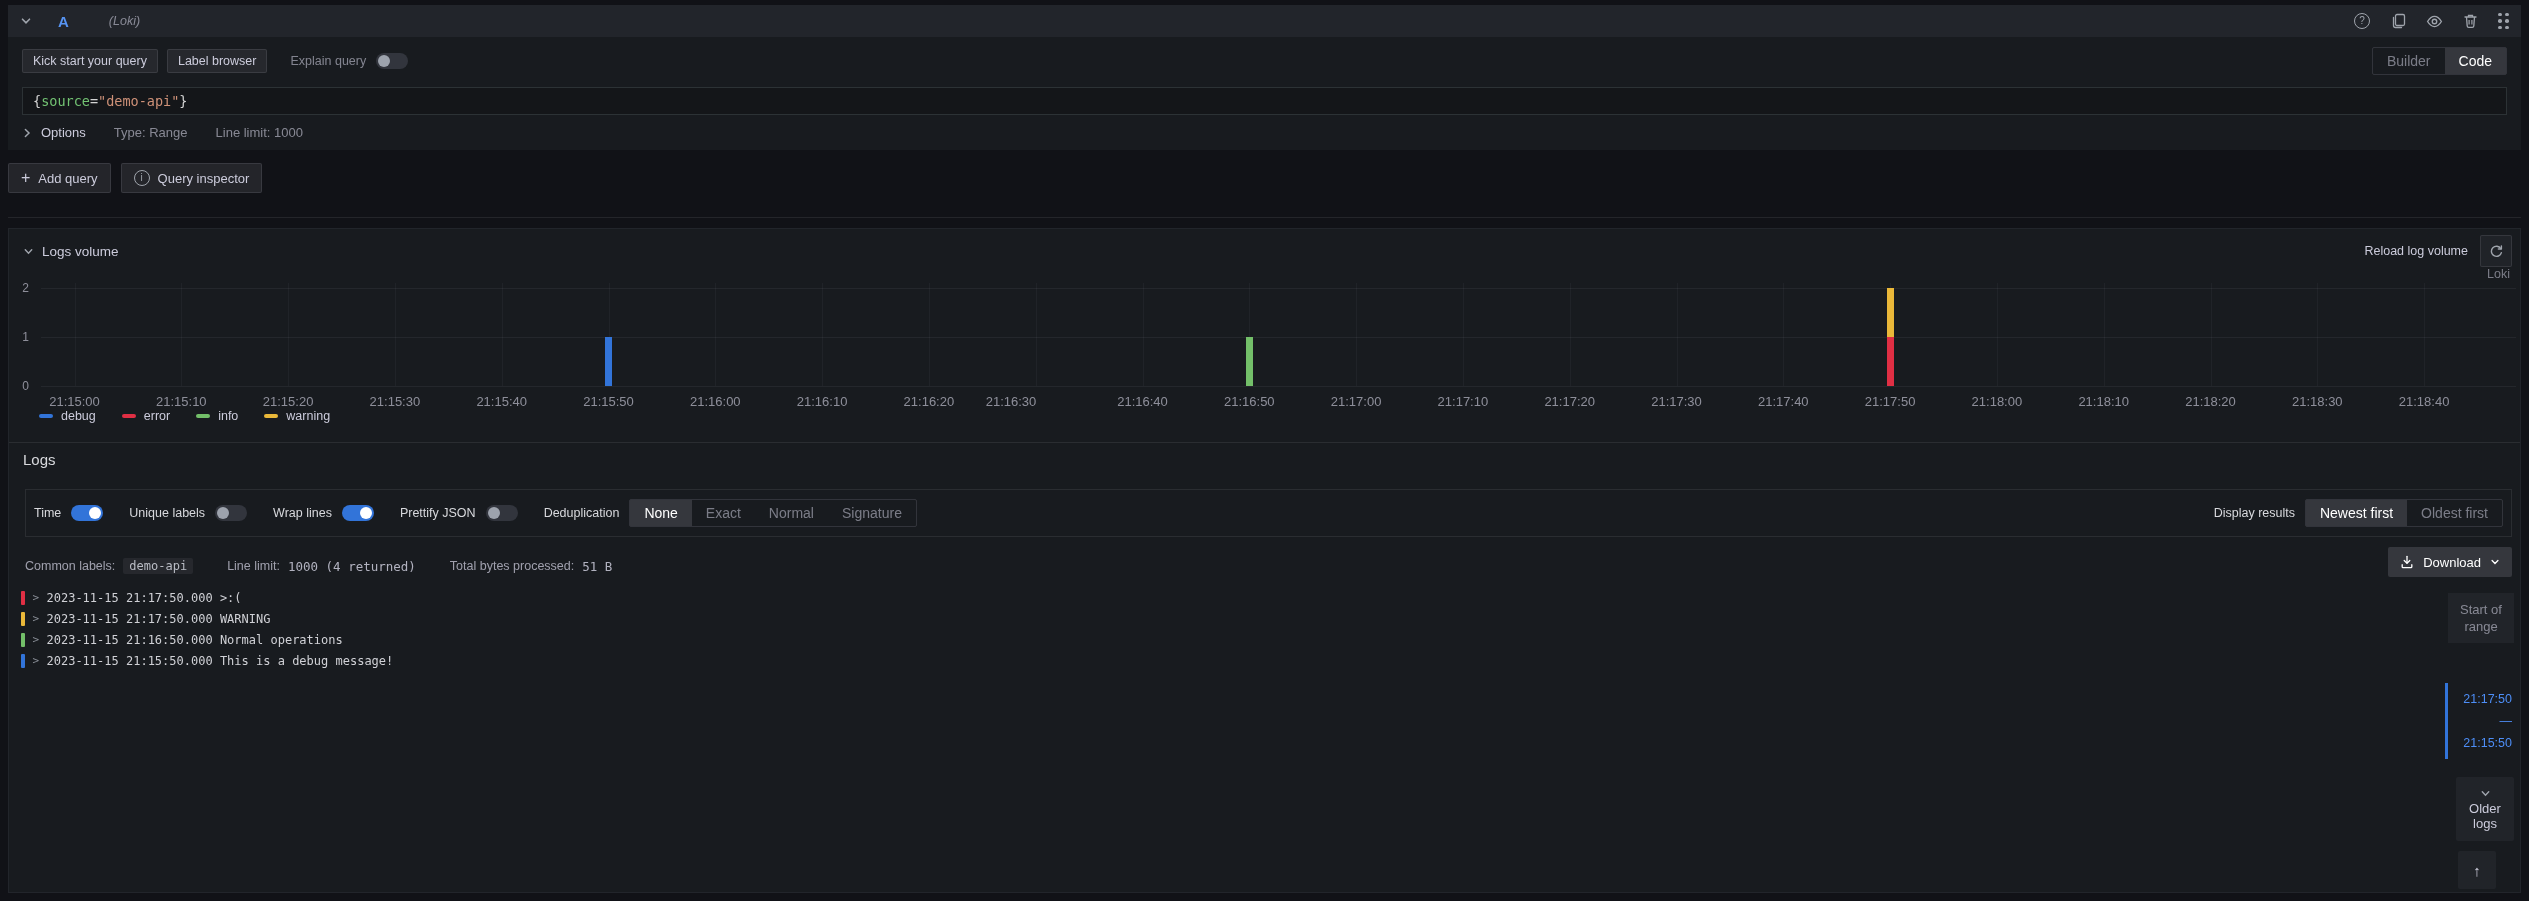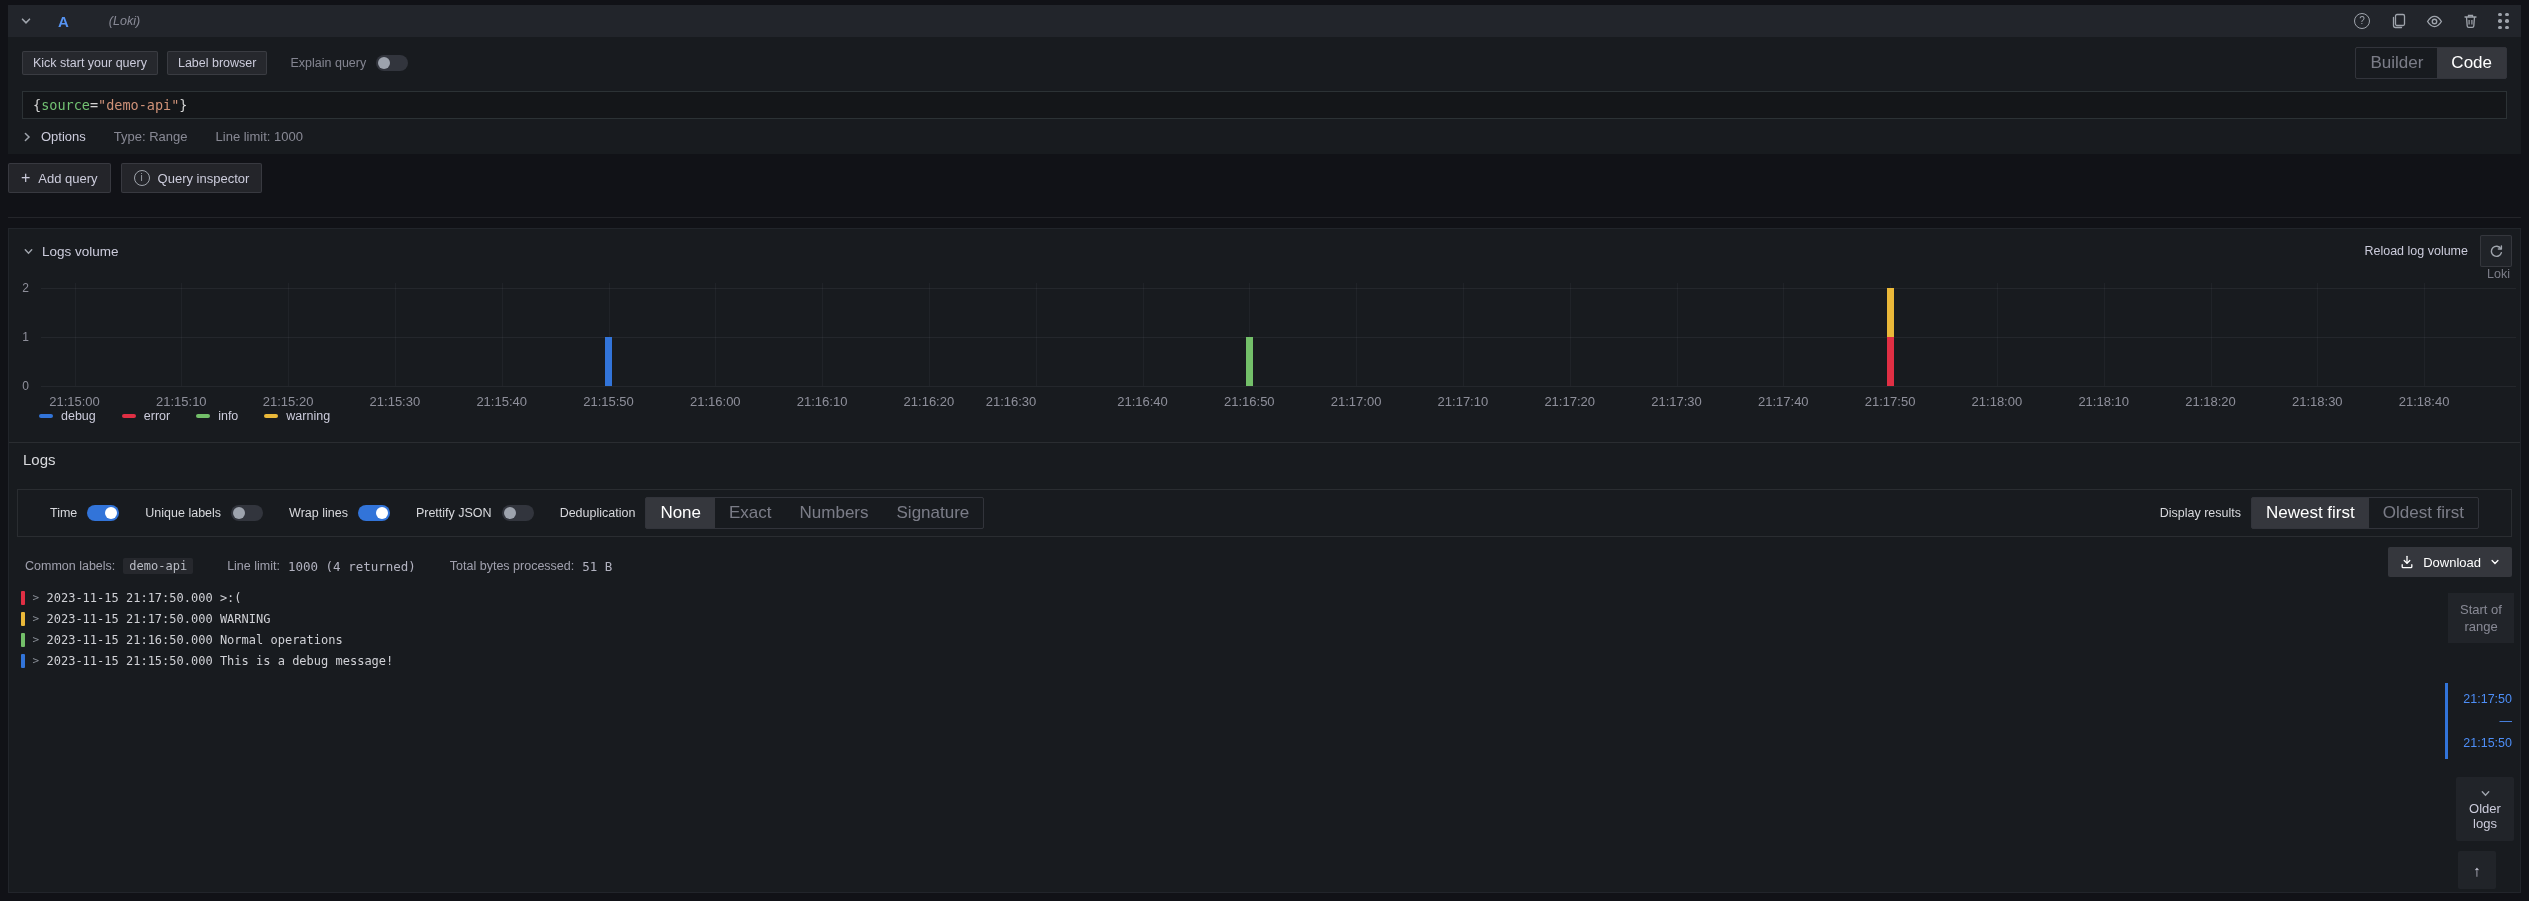--- a/index.html
+++ b/index.html
@@ -14,21 +14,21 @@
         font-size:10px;line-height:14px;text-align:center;color:#9fa4ac;display:inline-block;box-sizing:border-box;}
   .btn{display:inline-flex;align-items:center;gap:8px;background:rgba(204,204,220,0.08);
         border:1px solid rgba(204,204,220,0.12);border-radius:2px;color:#ccccdc;
         padding:0 10px;height:24px;font-size:12.5px;cursor:pointer;white-space:nowrap;}
   .btn.big{height:30px;font-size:13px;padding:0 12px;background:rgba(204,204,220,0.10);}
   .switch{width:32px;height:16px;border-radius:9px;background:#32353d;position:relative;cursor:pointer;flex:none;}
   .switch .knob{position:absolute;top:2px;left:2px;width:12px;height:12px;border-radius:50%;background:#9da3ad;}
   .switch.on{background:#3274d9;}
   .switch.on .knob{left:18px;background:#ffffff;}
   .seg-group{display:inline-flex;border:1px solid rgba(204,204,220,0.15);border-radius:2px;overflow:hidden;}
-  .seg{padding:5px 14px;font-size:17px;color:rgba(204,204,220,0.55);cursor:pointer;white-space:nowrap;}
+  .seg{padding:5px 14px;font-size:14px;color:rgba(204,204,220,0.55);cursor:pointer;white-space:nowrap;}
   .seg.active{background:rgba(204,204,220,0.16);color:#ffffff;font-weight:500;}
 
   
   .qpanel{position:absolute;left:8px;right:8px;top:5px;}
   .qheader{height:32px;background:#22252b;display:flex;align-items:center;padding:0 12px;gap:12px;}
   .refid{color:#5794f2;font-weight:bold;font-size:15px;margin-left:14px;}
   .dsname{font-style:italic;color:rgba(204,204,220,0.6);font-size:12.5px;margin-left:28px;}
   .qheader-icons{margin-left:auto;display:flex;align-items:center;gap:20px;}
   .grip{display:grid;grid-template-columns:4px 4px;grid-gap:3px;}
   .grip i{width:3.5px;height:3.5px;border-radius:50%;background:#9fa4ac;}
@@ -64,22 +64,22 @@
   .xlab{position:absolute;top:111px;transform:translateX(-50%);font-size:13px;color:rgba(204,204,220,0.65);white-space:nowrap;}
   .bar{position:absolute;width:7px;}
 
   .legend{position:absolute;left:30px;top:180px;display:flex;gap:26px;align-items:center;}
   .leg-item{display:flex;align-items:center;gap:8px;font-size:12.5px;color:#ccccdc;cursor:pointer;}
   .leg-swatch{width:14px;height:4px;border-radius:2px;}
 
   .divider2{position:absolute;left:0;right:0;top:213px;height:1px;background:rgba(204,204,220,0.10);}
   .logs-title{position:absolute;left:14px;top:222px;font-size:15px;color:#d8d9dd;}
 
-  .controls{position:absolute;left:8px;right:8px;top:260px;height:48px;border:1px solid rgba(204,204,220,0.10);
-            box-sizing:border-box;display:flex;align-items:center;padding:0 32px;gap:26px;}
+  .controls{position:absolute;left:16px;right:8px;top:260px;height:48px;border:1px solid rgba(204,204,220,0.10);
+            box-sizing:border-box;display:flex;align-items:center;padding:0 8px;gap:26px;}
   .ctl{display:flex;align-items:center;gap:10px;font-size:12.5px;color:#d8d9dd;font-weight:500;}
   .ctl-spacer{flex:1;}
 
   .meta{position:absolute;left:16px;top:326px;height:22px;display:flex;align-items:center;gap:34px;font-size:12.5px;color:rgba(204,204,220,0.75);}
   .meta .grp{display:flex;align-items:center;gap:8px;}
   .badge{background:rgba(204,204,220,0.08);padding:1px 6px;border-radius:2px;font-size:12px;color:#b9bcC4;}
   .mval{font-size:12.5px;color:rgba(204,204,220,0.85);}
 
   .download{position:absolute;right:8px;top:318px;height:30px;display:inline-flex;align-items:center;gap:9px;
             background:rgba(204,204,220,0.16);border-radius:2px;color:#ffffff;padding:0 12px;font-size:13px;cursor:pointer;}
@@ -329,21 +329,21 @@
             <span class="switch">
               <span class="knob"></span>
             </span>
           </span>
         </span>
       <span class="ctl">
         <span>Deduplication</span>
         <span class="seg-group" id="dedup-group">
             <span class="seg active">None</span>
             <span class="seg">Exact</span>
-            <span class="seg">Numbers</span>
+            <span class="seg">Normal</span>
             <span class="seg">Signature</span>
           </span>
       </span>
       <span class="ctl-spacer"></span>
       <span class="ctl">
         <span>Display results</span>
         <span class="seg-group" id="display-group">
             <span class="seg active">Newest first</span>
             <span class="seg">Oldest first</span>
           </span>

